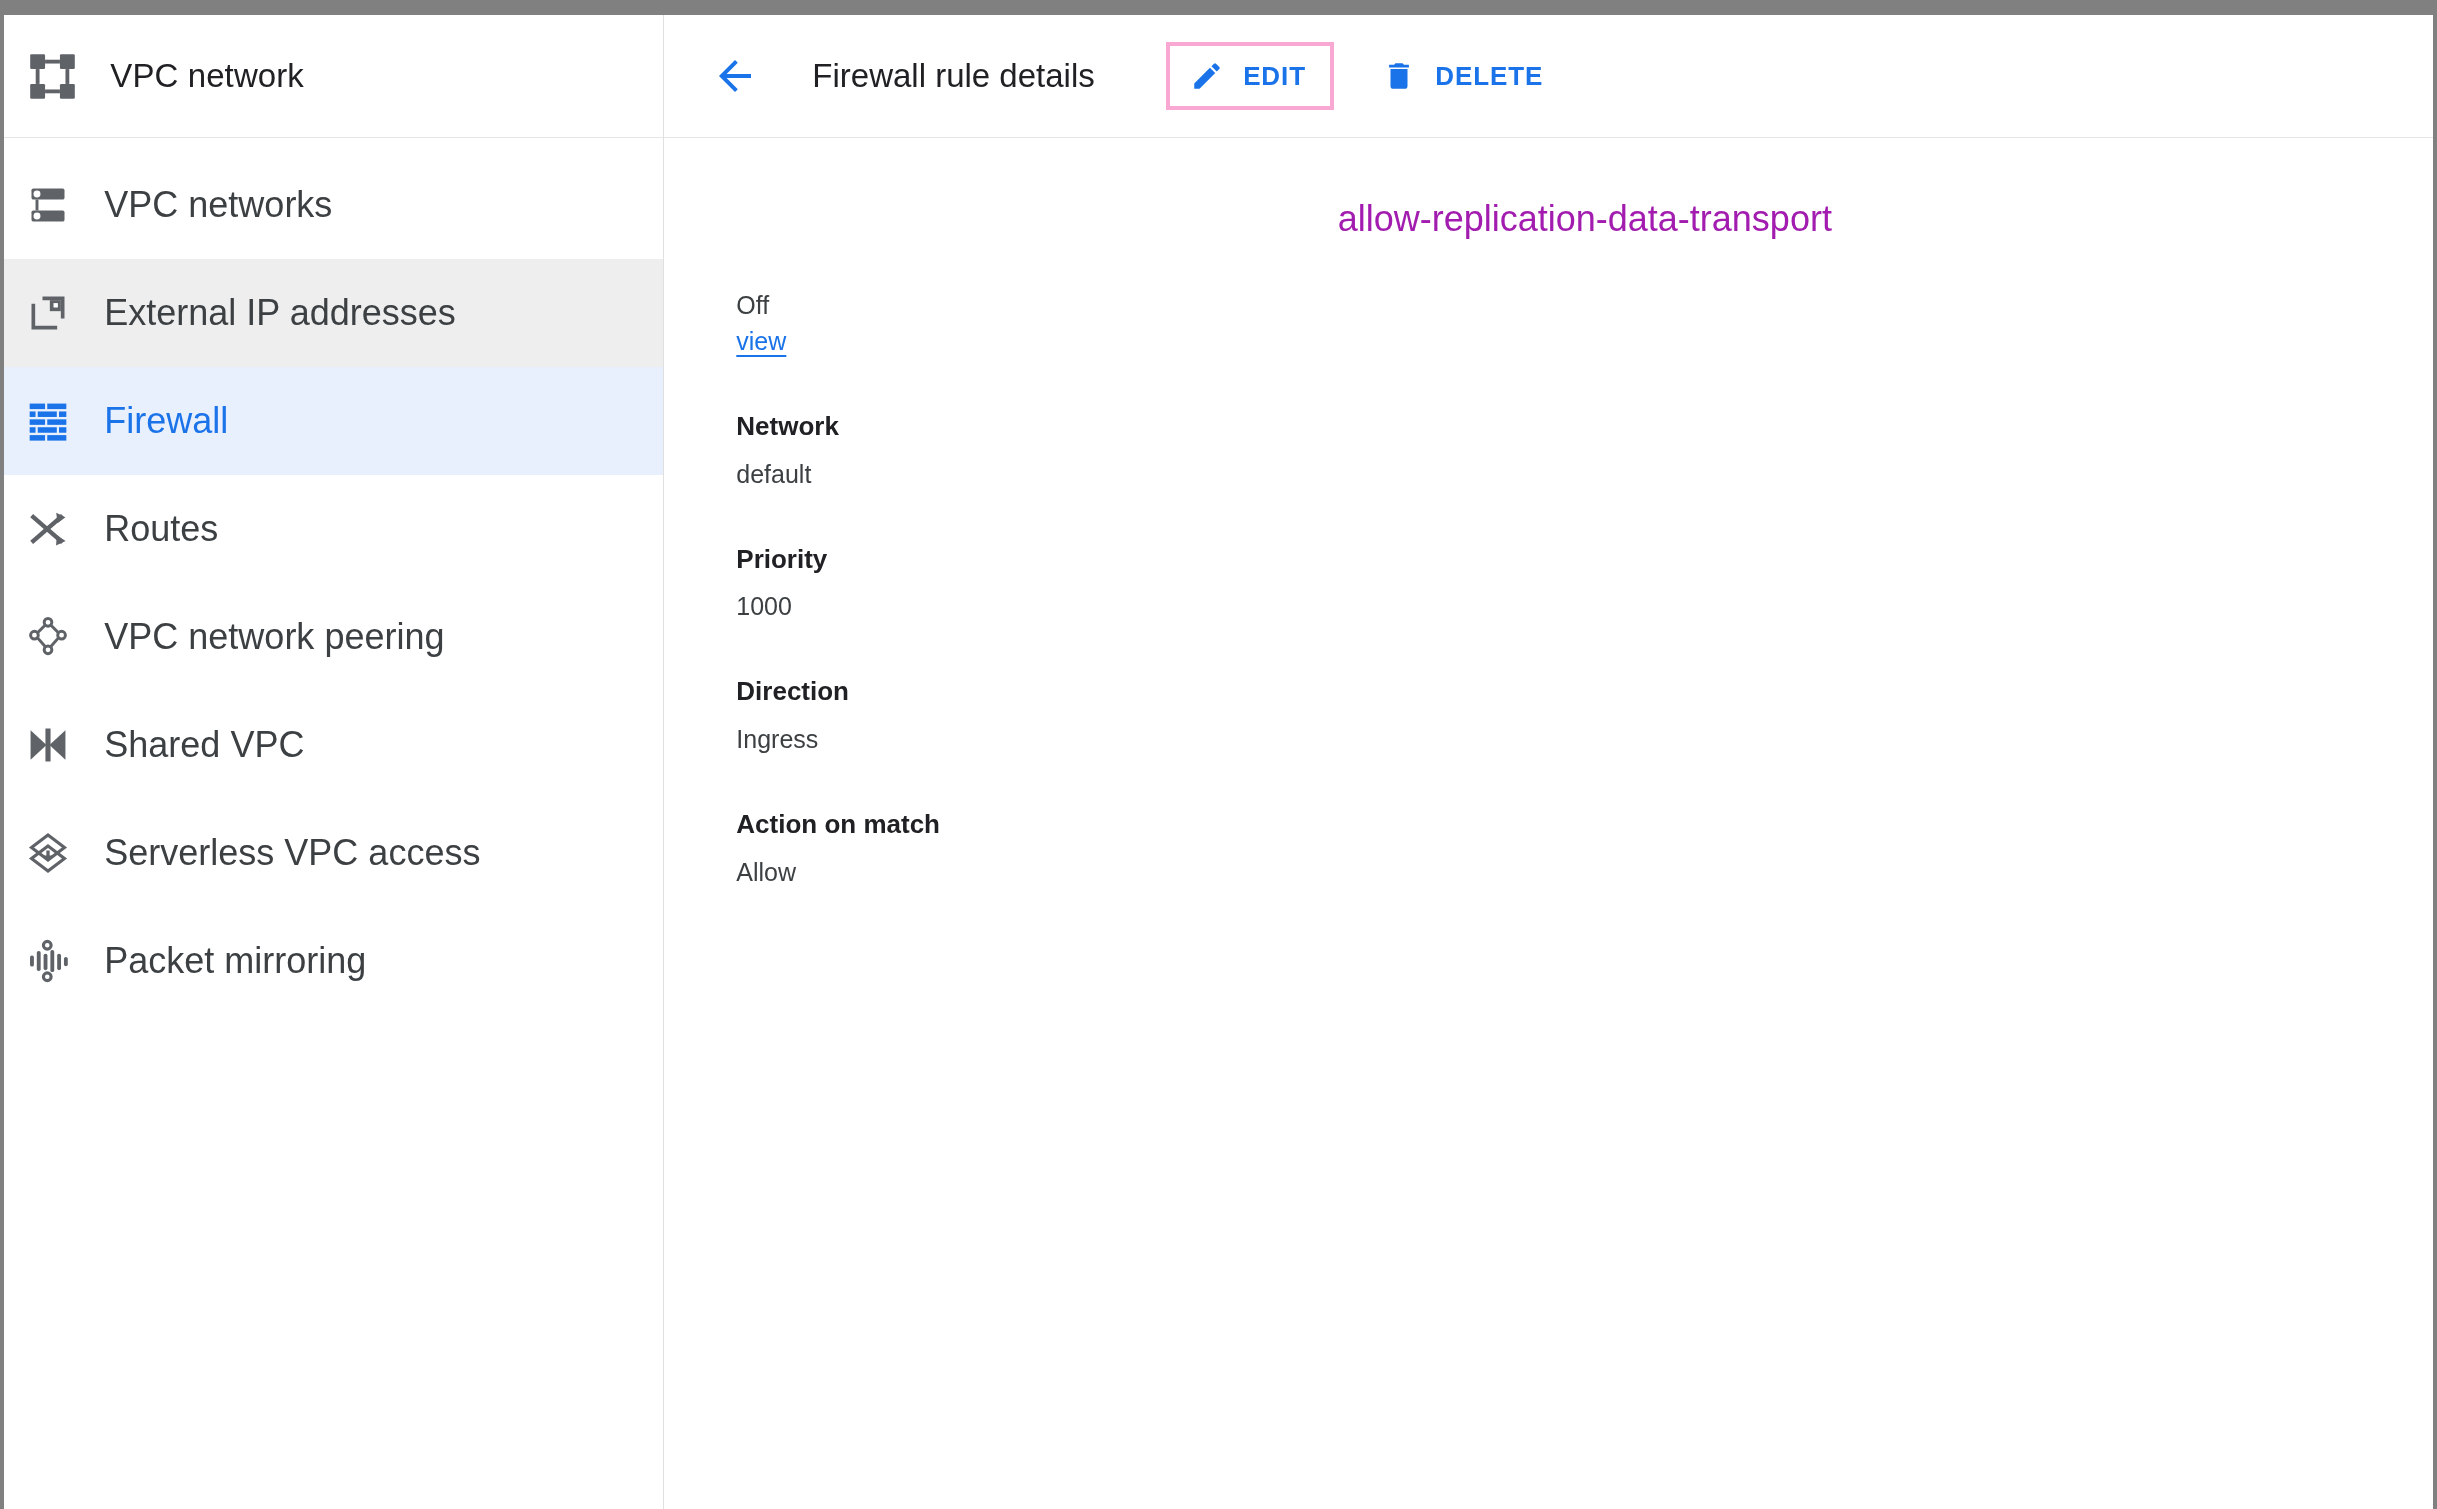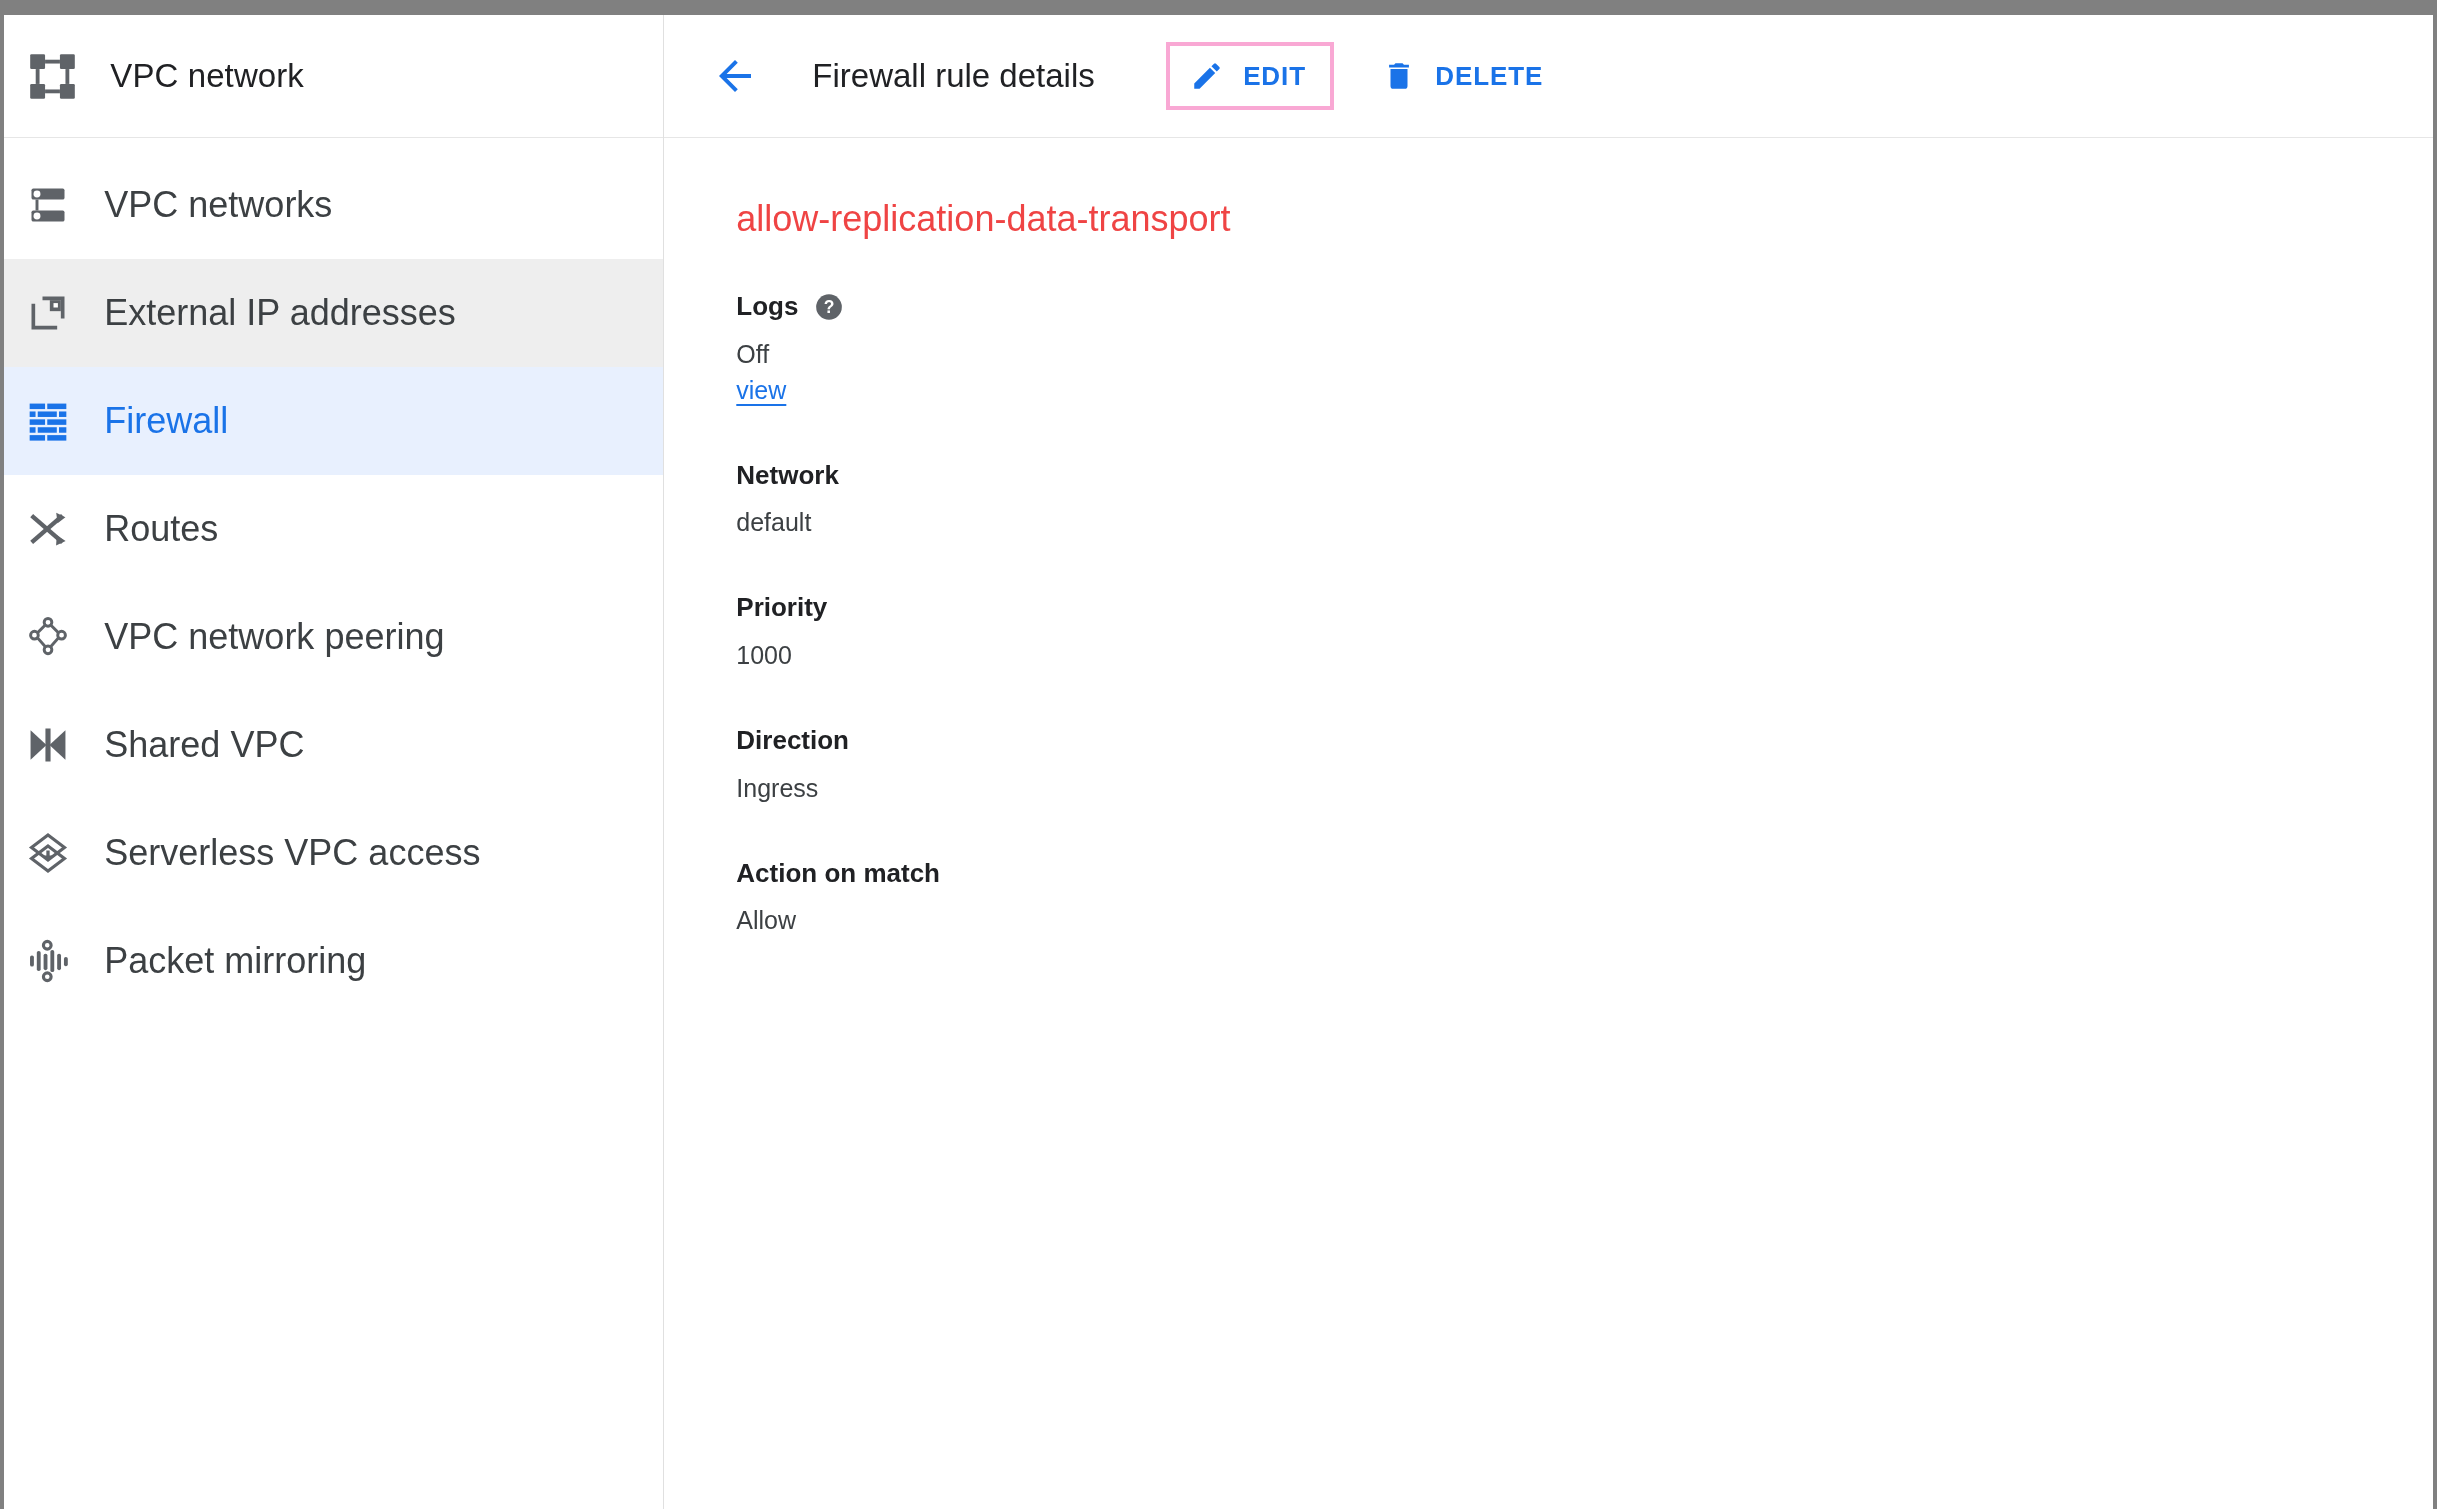--- a/index.html
+++ b/index.html
@@ -180,24 +180,25 @@
 
   
   #detail-body {
     flex: 1 1 auto;
     padding: 60px 0 0 72px;
     overflow: hidden;
   }
 
   #rule-name {
     font-size: 36px;
-    color: #ef4444;
+    color: #a21caf;
     font-weight: 400;
     margin-bottom: 51px;
     white-space: nowrap;
+    text-align: center;
   }
 
   .field-block { margin-bottom: 0; }
 
   .field-label-row {
     display: flex;
     align-items: center;
   }
 
   .field-label {
@@ -448,29 +449,20 @@
         </div>
 
       </div>
     </div>
 
     <div id="detail-body">
 
       <h1 id="rule-name">allow-replication-data-transport</h1>
 
       <div class="field-block">
-        <div class="field-label-row">
-          <span class="field-label">Logs</span>
-          <span class="help-icon">
-            <svg width="28" height="28" viewBox="0 0 24 24" aria-hidden="true">
-              <circle cx="12" cy="12" r="11" fill="#5f6368"></circle>
-              <text x="12" y="17.4" text-anchor="middle" font-family="Liberation Sans, sans-serif" font-size="15" font-weight="700" fill="#ffffff">?</text>
-            </svg>
-          </span>
-        </div>
         <div class="field-value">Off</div>
         <a class="field-link">view</a>
       </div>
 
       <div class="gap-lg"></div>
 
       <div class="field-block">
         <div class="field-label">Network</div>
         <div class="field-value">default</div>
       </div>

